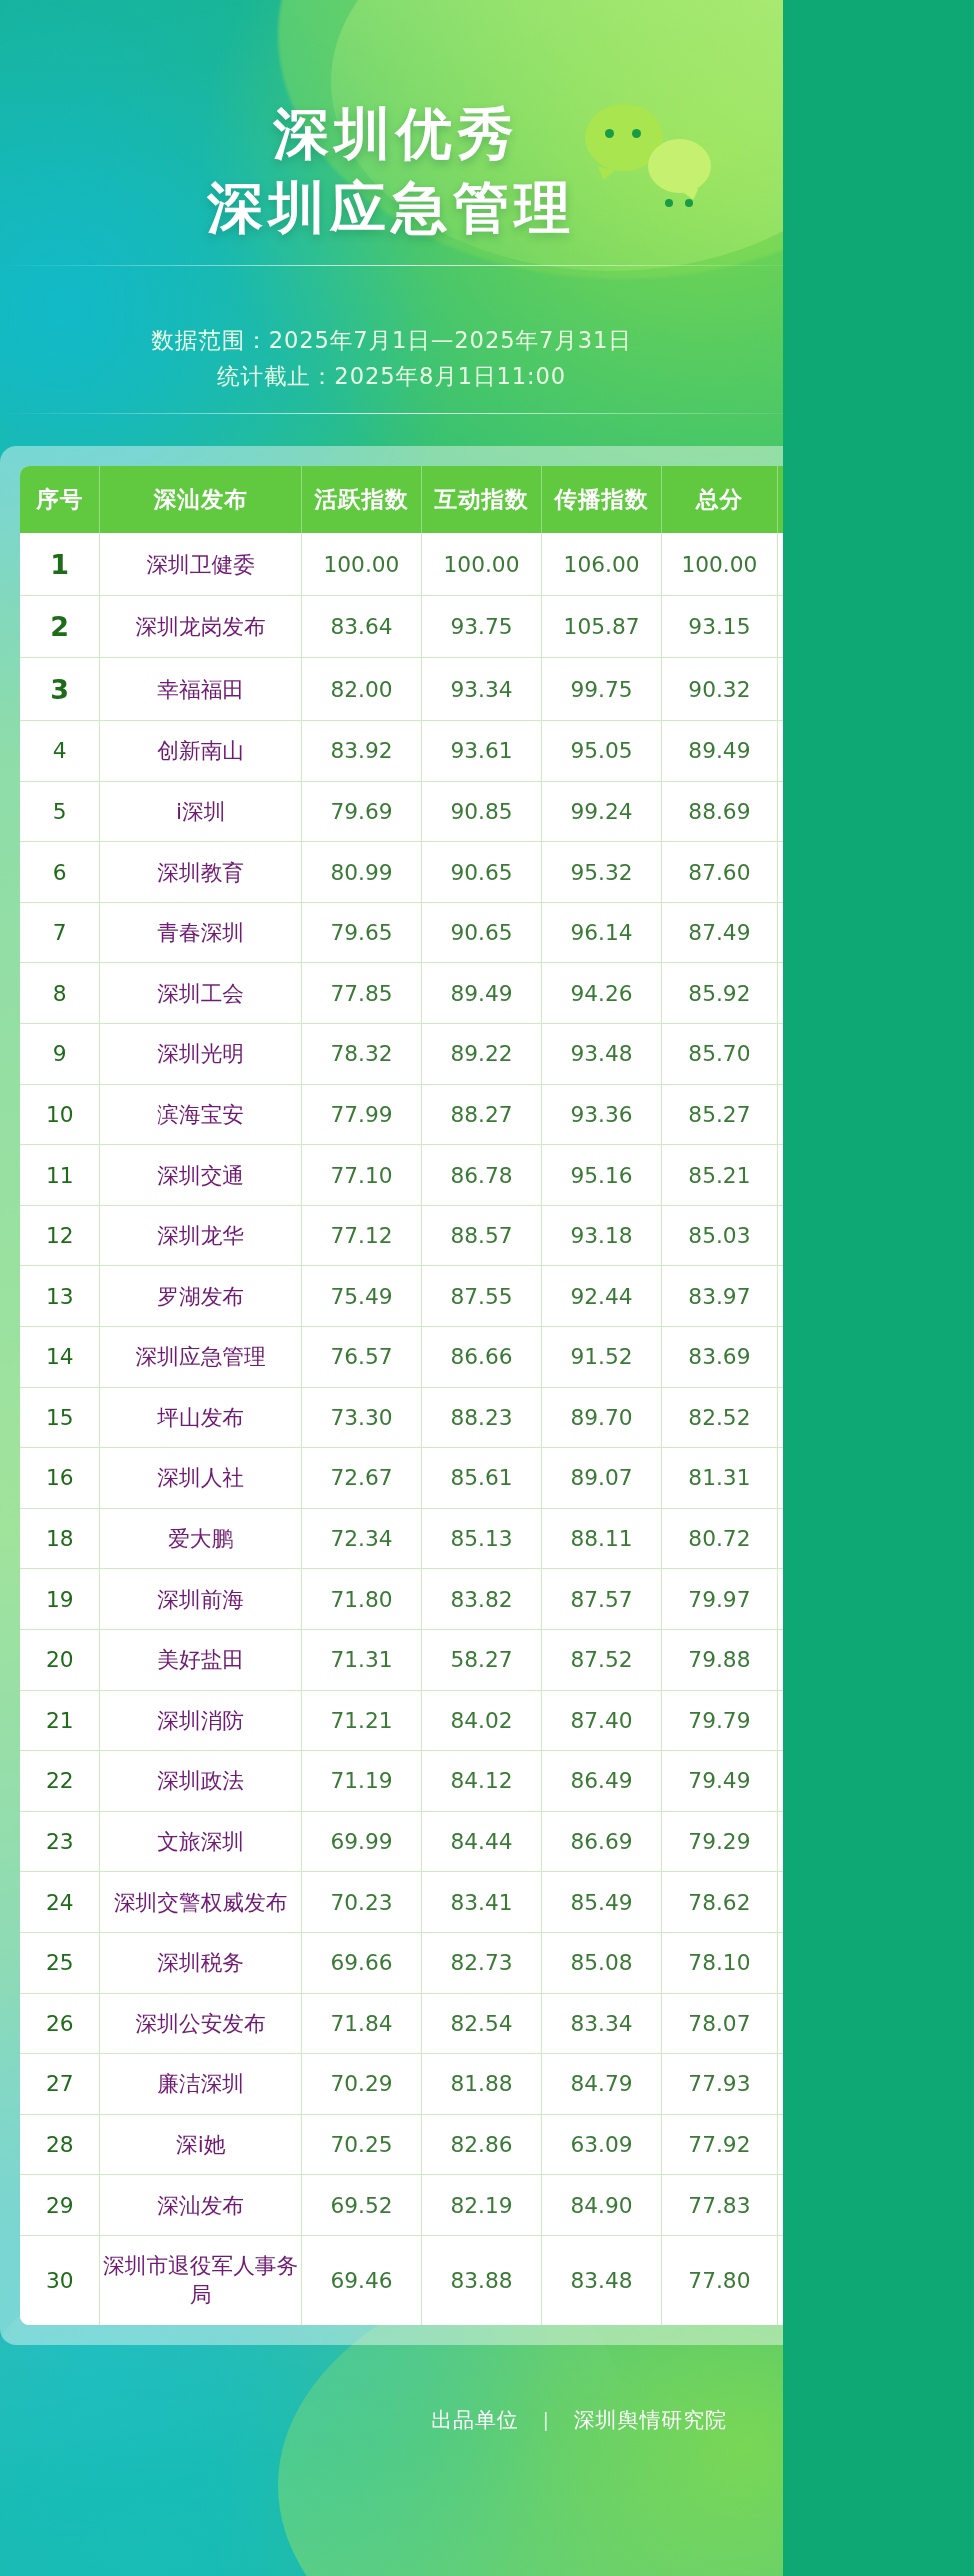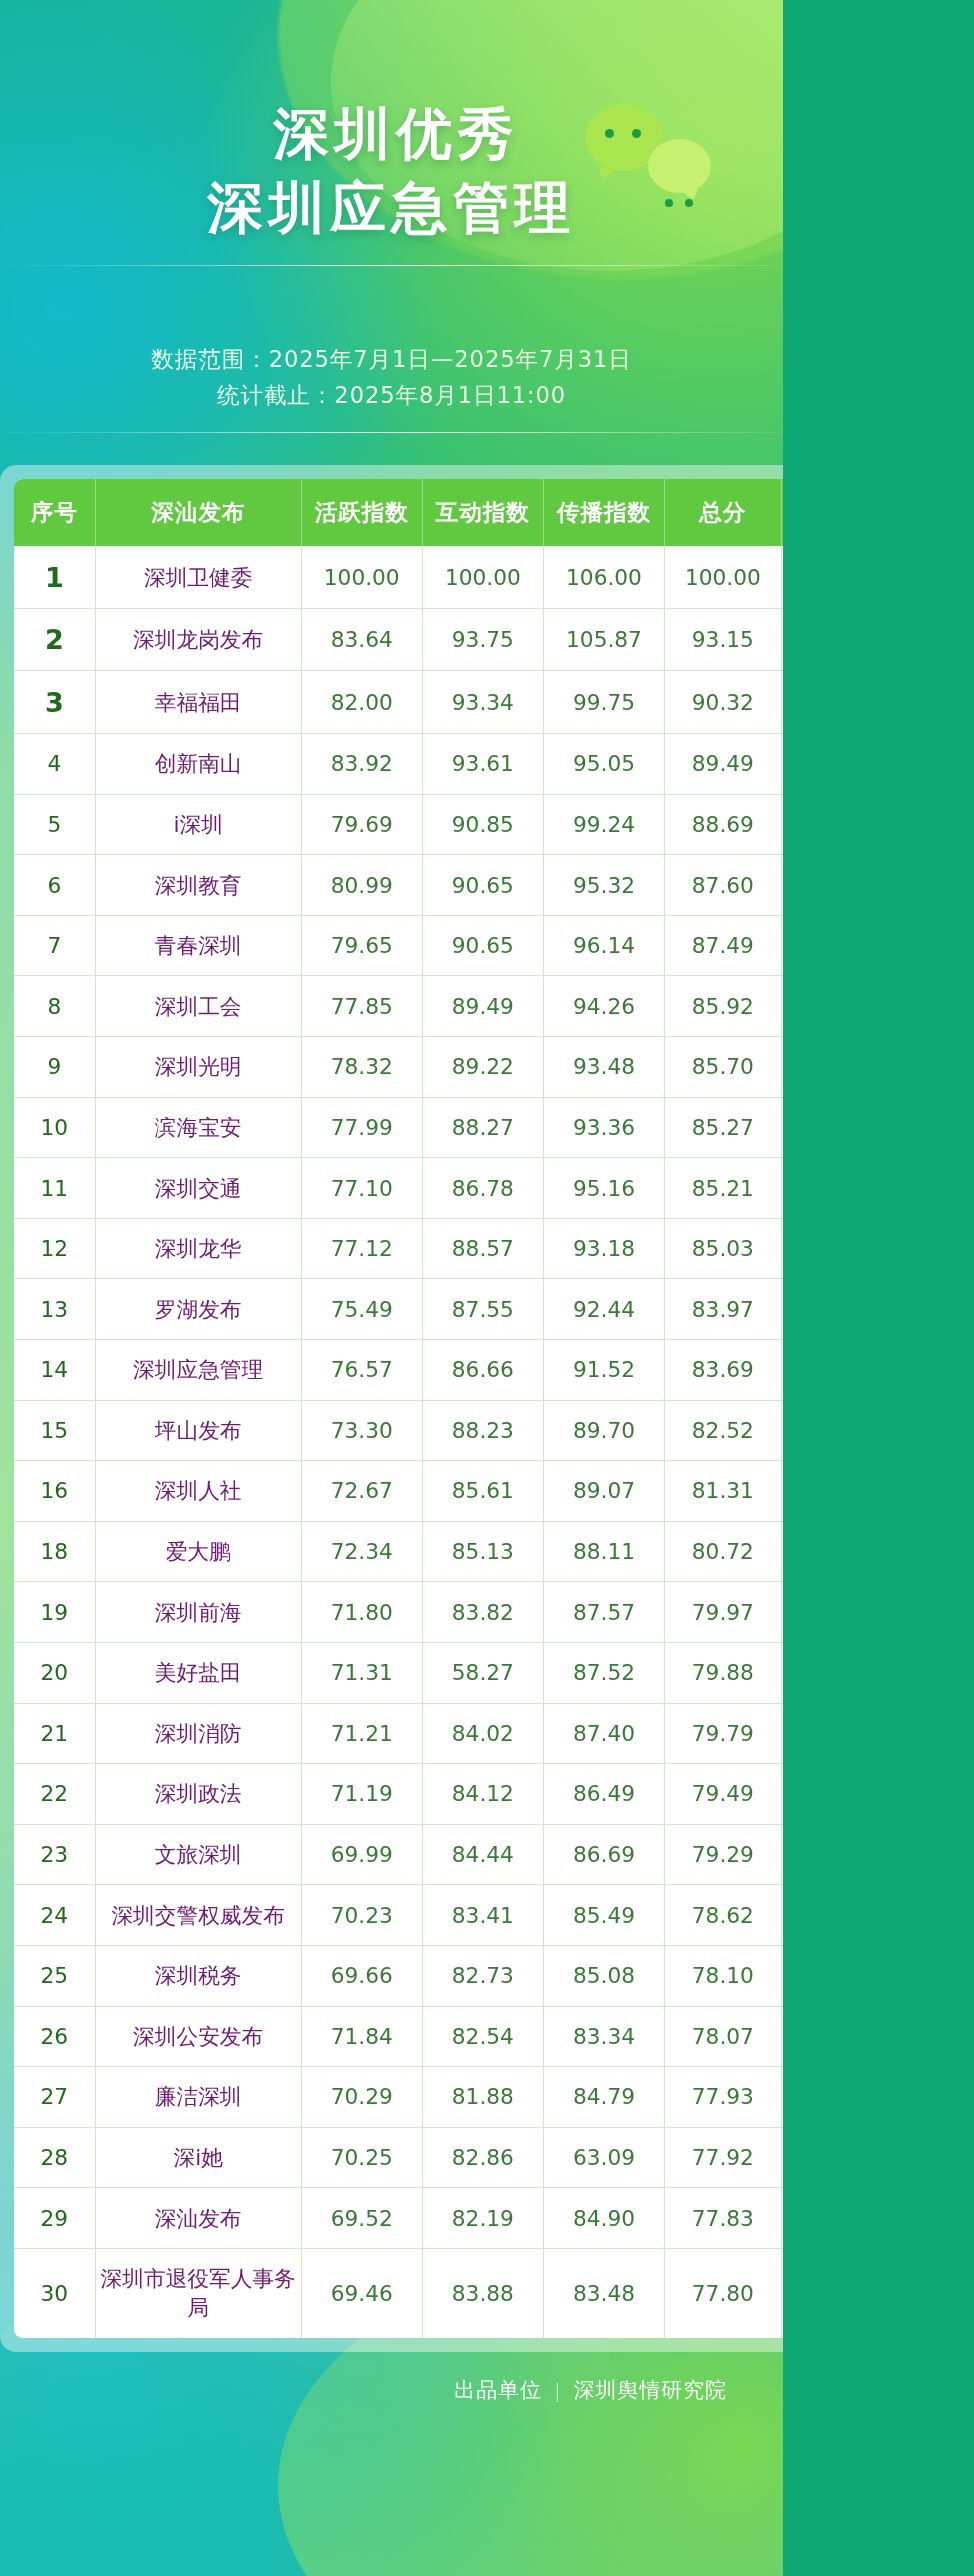--- a/index.html
+++ b/index.html
@@ -124,21 +124,21 @@
     border-color: #c6f06f transparent transparent transparent;
     transform: rotate(-14deg);
   }
   .dot { position: absolute; width: 9px; height: 9px; border-radius: 50%; background: #1a9b45; }
   .b-d1 { left: 20px; top: 25px; }
   .b-d2 { left: 47px; top: 25px; }
   .b-d3 { right: 18px; top: 60px; width: 8.1px; height: 8.1px; }
   .b-d4 { right: 38px; top: 60px; width: 8.1px; height: 8.1px; }
 
   .meta {
-    margin-top: 75px;
+    margin-top: 56px;
     color: #eaffe4;
     font-size: 22.6px;
     line-height: 1.62;
     letter-spacing: 0.9px;
     font-family: "DejaVu Sans", "Liberation Sans", sans-serif;
   }
   .divider {
     width: 812px;
     height: 0.9px;
     margin: 18px auto 0;
@@ -147,21 +147,21 @@
   .divider.top { margin: 20px auto 16.2px; }
 
   
   .card {
     position: relative;
     z-index: 3;
     margin: 32.5px auto 0;
     width: 903px;
     background: rgba(255,255,255,0.42);
     border-radius: 16.2px;
-    padding: 14px;
+    padding: 20px;
   }
   table {
     width: 100%;
     border-collapse: collapse;
     background: #ffffff;
     border-radius: 9px;
     overflow: hidden;
     font-family: "DejaVu Sans", "Liberation Sans", sans-serif;
   }
   thead th {
@@ -192,27 +192,27 @@
   td.total { width: 121px; color: #3a7a36; }
   td.trend { width: 117px; }
   .arrow { font-size: 27px; font-weight: 700; line-height: 1; display: inline-block; }
   .up { color: #58c23a; }
   .down { color: #2f8f33; }
   .flat { color: #2f8f33; font-size: 23.5px; letter-spacing: -1.8px; }
 
   .footer {
     position: relative;
     z-index: 3;
-    margin-top: 24px;
+    margin-top: 61px;
     text-align: right;
     padding-right: 56px;
     color: #ffffff;
     font-size: 21px;
     letter-spacing: 0.9px;
-    font-family: Liberation Serif, serif;
+    font-family: Liberation Mono, monospace;
   }
   .footer .sep { opacity: 0.75; margin: 0 7.2px; }
 </style>
 </head>
 <body>
 
 <div class="poster">
   <div class="swoosh sw1"></div>
   <div class="swoosh sw2"></div>
   <div class="swoosh sw3"></div>

